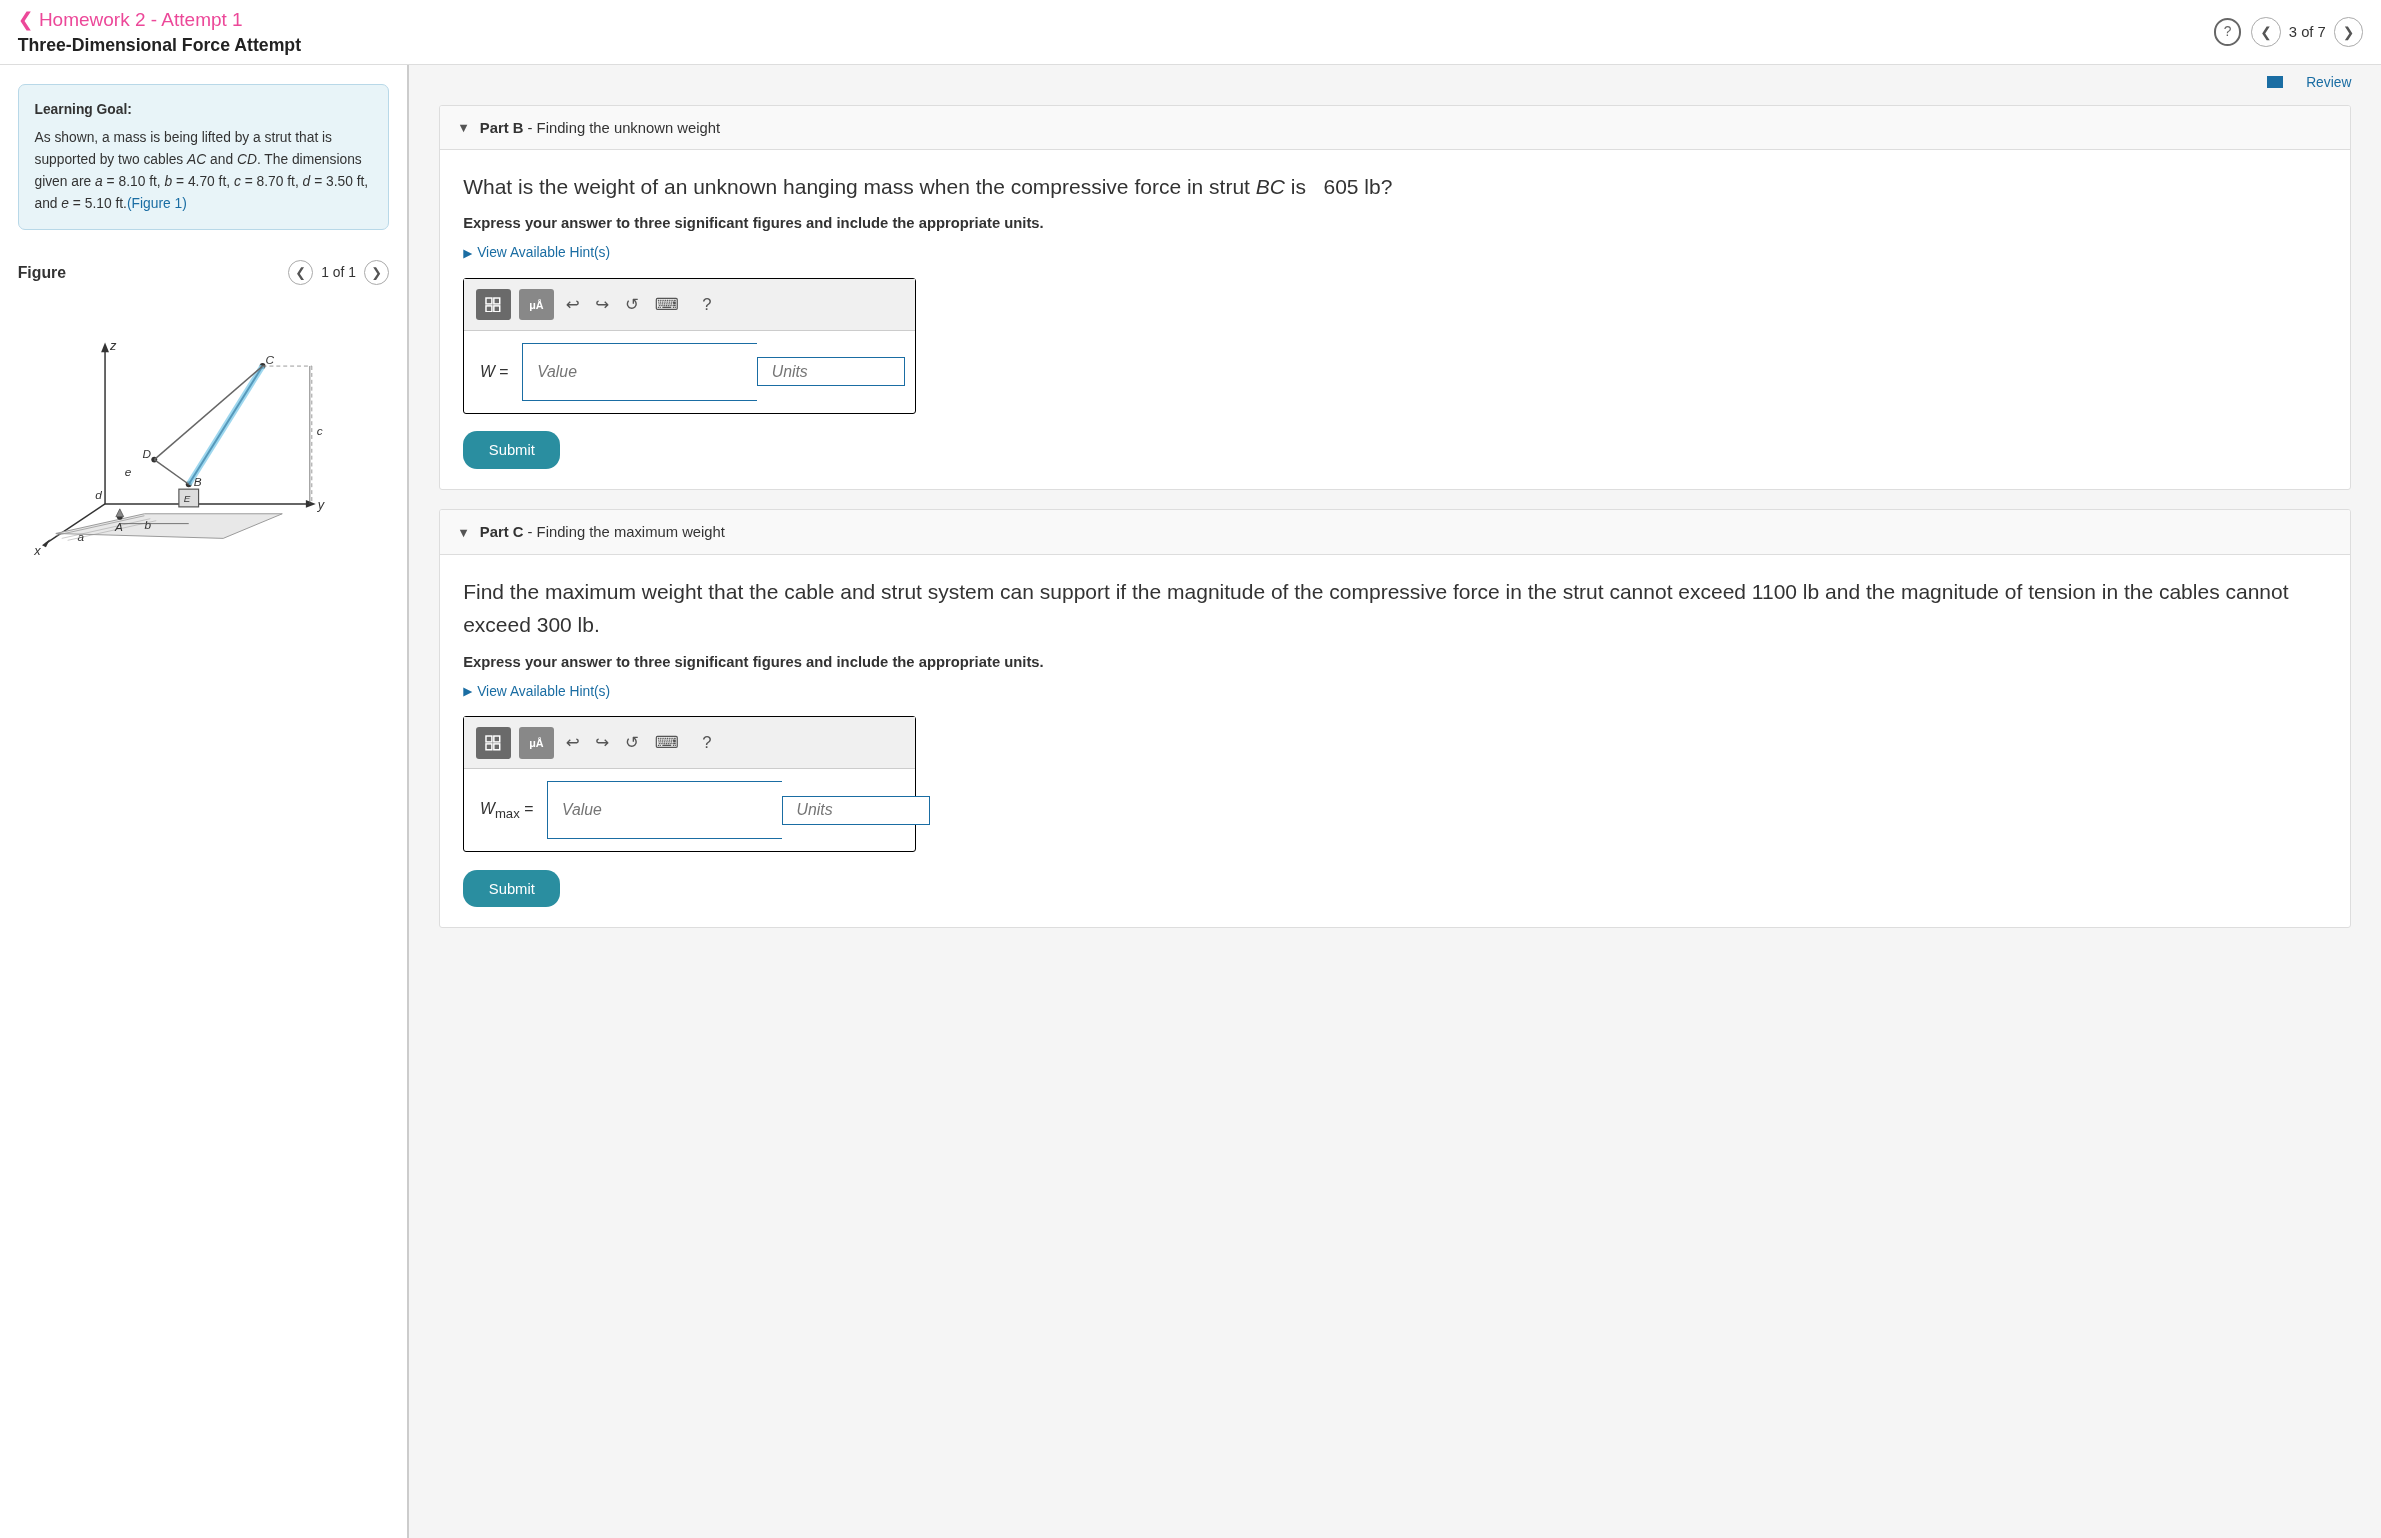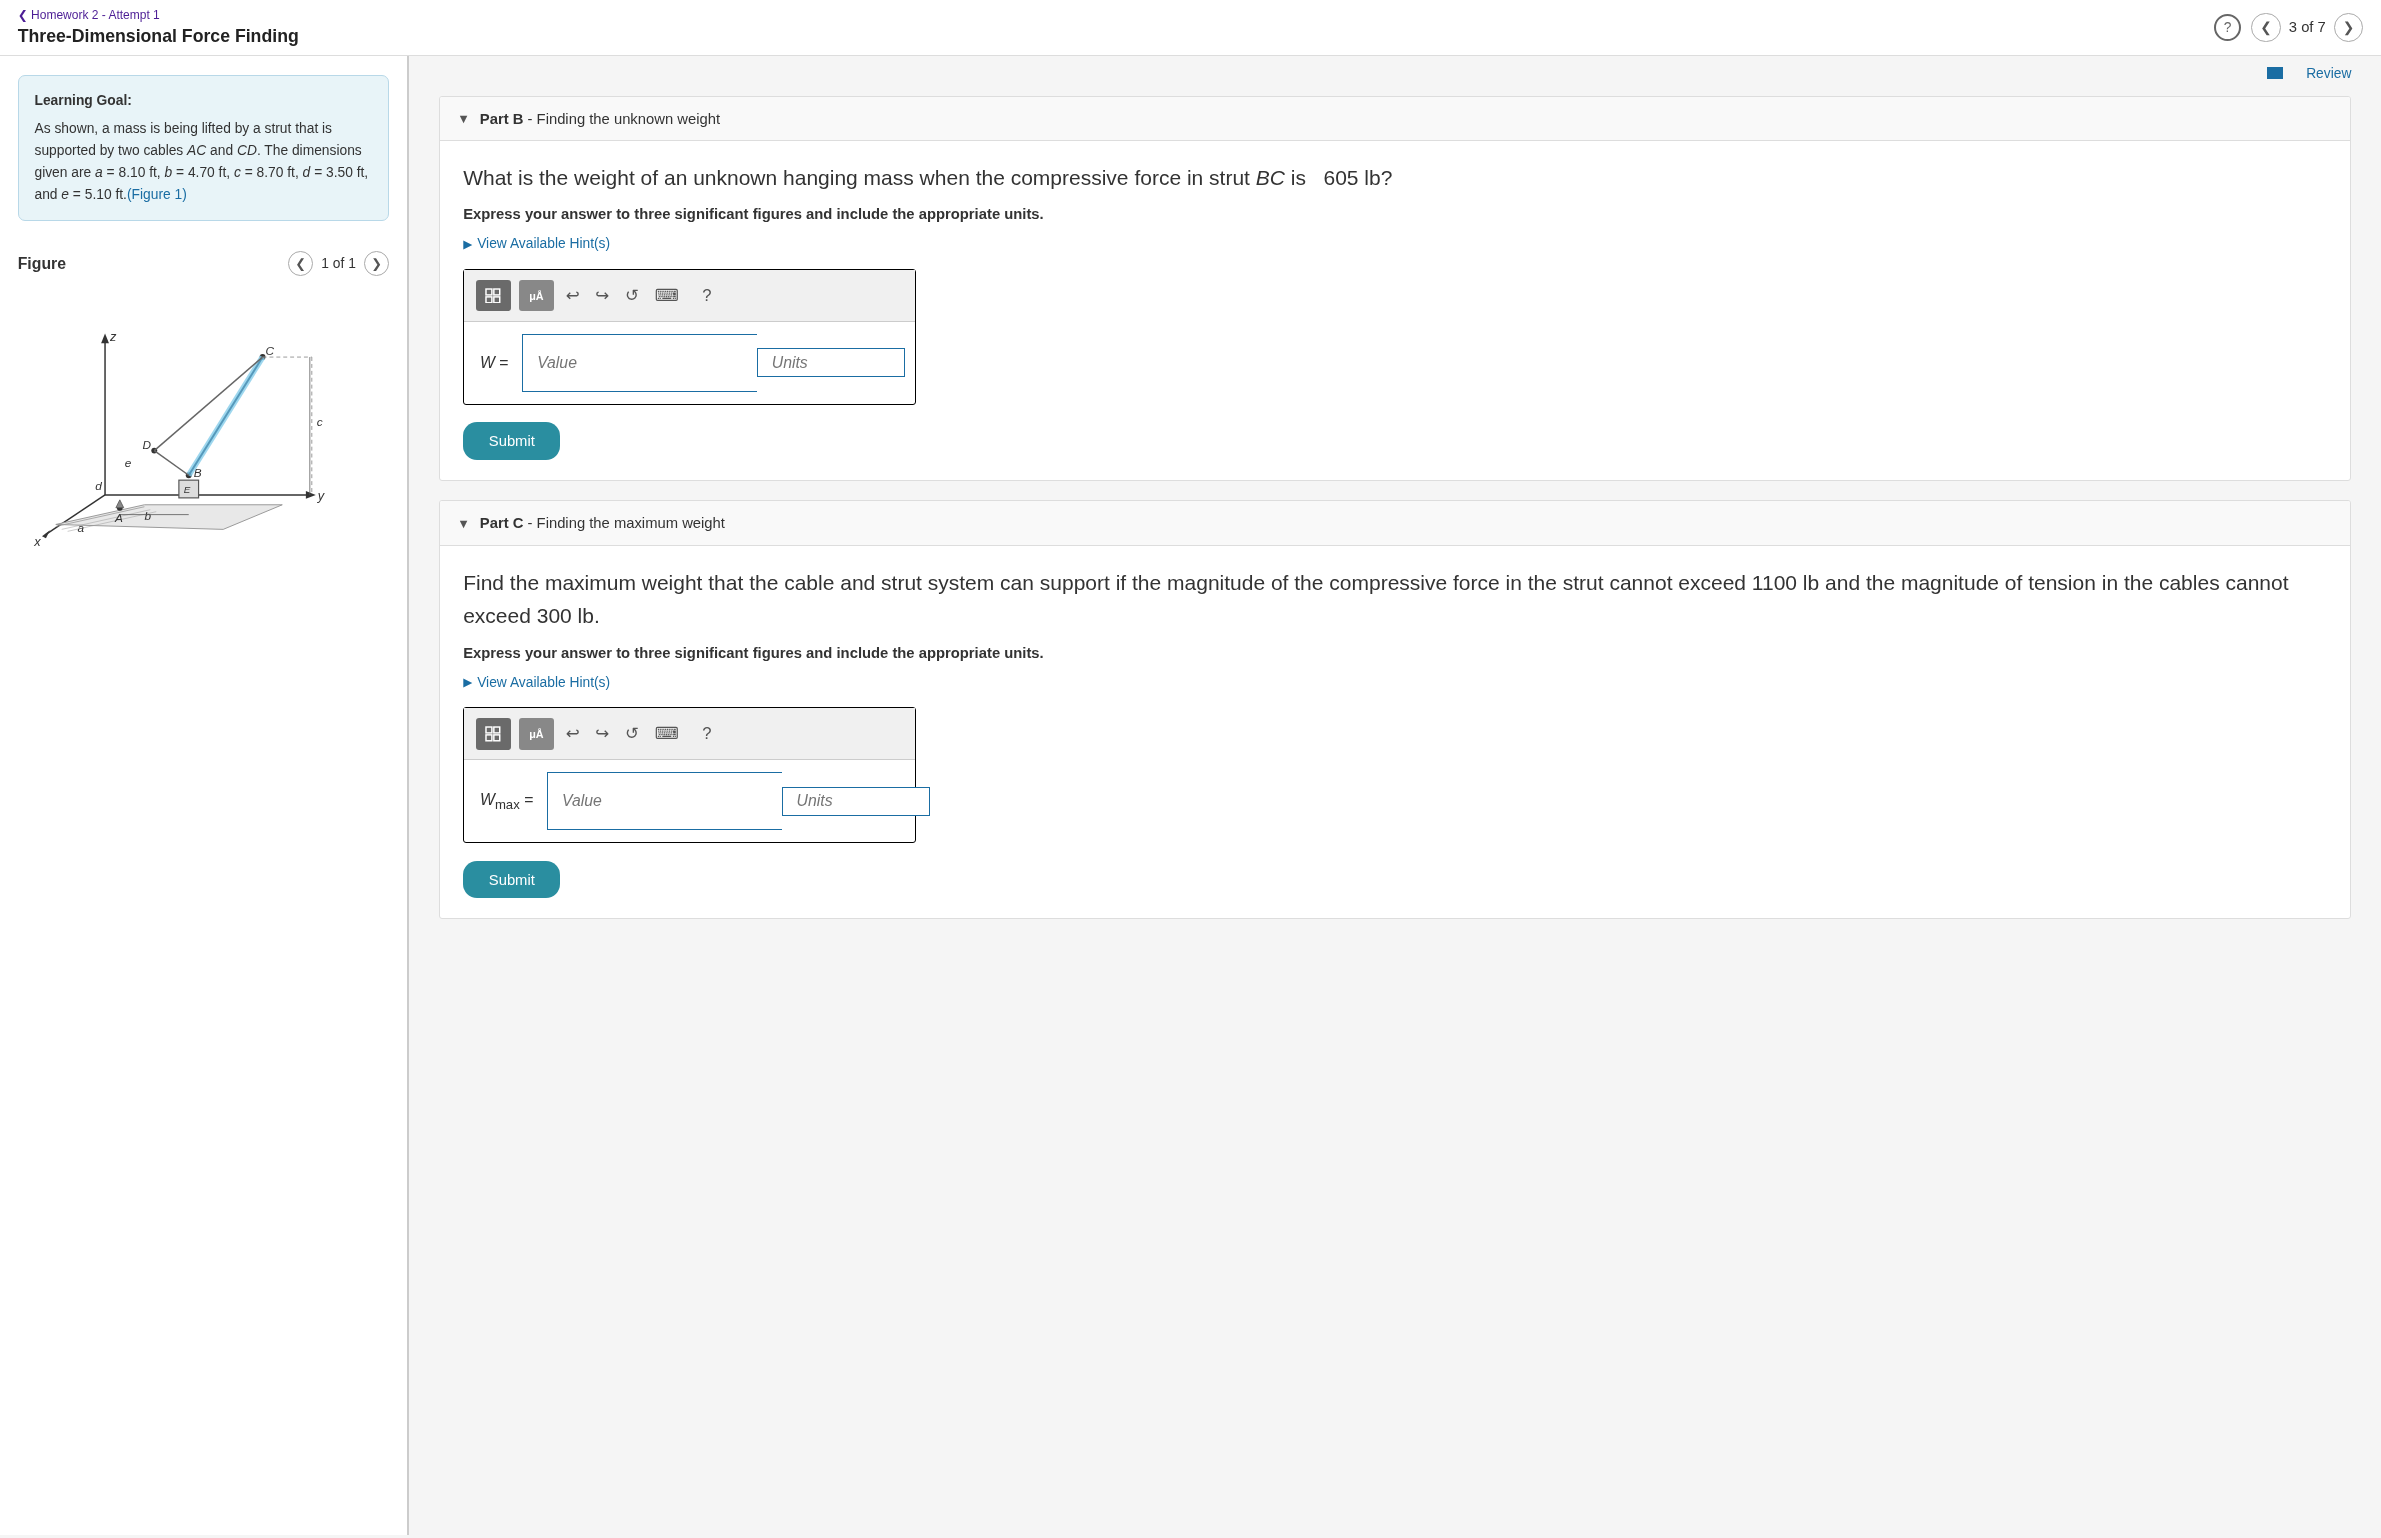--- a/index.html
+++ b/index.html
@@ -8,21 +8,21 @@
     
     .top-bar {
       display: flex;
       align-items: center;
       justify-content: space-between;
       padding: 7.9px 17.7px;
       background: #fff;
       border-bottom: 1px solid #ddd;
     }
     .top-bar-left { display: flex; flex-direction: column; }
-    .back-link { color: #4c1d95; font-size: 12px; text-decoration: none; cursor: pointer; }
+    .back-link { color: #ec4899; font-size: 19px; text-decoration: none; cursor: pointer; }
     .page-title { font-size: 17.7px; font-weight: bold; color: #222; margin-top: 3.9px; }
     .top-bar-right { display: flex; align-items: center; gap: 9.9px; }
     .help-btn {
       width: 27.6px; height: 27.6px; border-radius: 50%; border: 2px solid #666;
       background: #fff; display: flex; align-items: center; justify-content: center;
       font-size: 13.8px; color: #666; cursor: pointer;
     }
     .pagination { display: flex; align-items: center; gap: 7.9px; }
     .pag-btn {
       width: 29.6px; height: 29.6px; border-radius: 50%; border: 1px solid #aaa;
@@ -226,21 +226,21 @@
 
     
     .figure-svg { width: 355px; height: 256px; }
   </style>
 </head>
 <body>
 
 <div class="top-bar">
   <div class="top-bar-left">
     <a class="back-link">❮ Homework 2 - Attempt 1</a>
-    <span class="page-title">Three-Dimensional Force Finding</span>
+    <span class="page-title">Three-Dimensional Force Attempt</span>
   </div>
   <div class="top-bar-right">
     <div class="help-btn">?</div>
     <div class="pagination">
       <button class="pag-btn">❮</button>
       <span class="pag-text">3 of 7</span>
       <button class="pag-btn">❯</button>
     </div>
   </div>
 </div>

